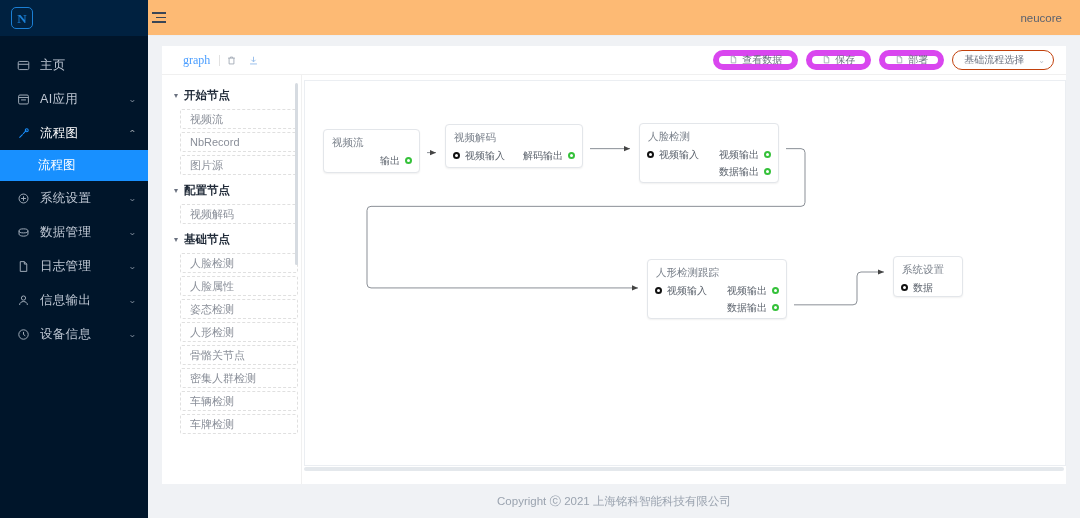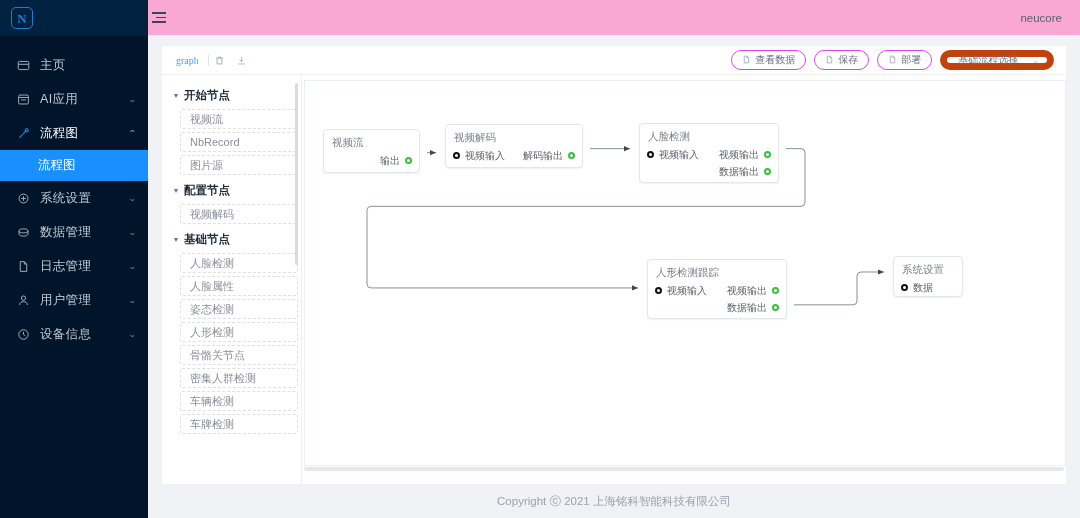--- a/index.html
+++ b/index.html
@@ -35,21 +35,21 @@
   .nav-sub { }
   .nav-sub-item {
     height:31px; display:flex; align-items:center; padding-left:38px;
     color:#bfc8d4; font-size:12.5px; cursor:pointer;
   }
   .nav-sub-item.active { background:#1890ff; color:#fff; }
 
   
   .right { flex:1; height:518px; display:flex; flex-direction:column; background:#f0f2f5; }
   .topbar {
-    height:36px; background:#f9a8d4; display:flex; align-items:center;
+    height:36px; background:#fdba74; display:flex; align-items:center;
     justify-content:space-between; padding:0 18px 0 4px;
     border-bottom:1px solid #eceff3; flex:0 0 36px;
   }
   .fold-icon { width:18px; height:16px; display:flex; flex-direction:column; justify-content:center; cursor:pointer; }
   .fold-icon i { display:block; height:1.5px; background:#3a4656; margin:1.6px 0; }
   .fold-icon i:nth-child(1){ width:14px; }
   .fold-icon i:nth-child(2){ width:10px; margin-left:4px; }
   .fold-icon i:nth-child(3){ width:14px; }
   .user-label { font-size:11.5px; color:#5a6270; }
 
@@ -58,33 +58,33 @@
   }
   .panel {
     background:#fff; flex:1; display:flex; flex-direction:column; overflow:hidden;
     position:relative;
   }
   .panel-head {
     height:29px; display:flex; align-items:center; justify-content:space-between;
     padding:0 12px 0 14px; border-bottom:1px solid #f0f0f0; flex:0 0 29px;
   }
   .tabs-left { display:flex; align-items:center; gap:0; }
-  .tab-graph { color:#4b9eff; font-size:10px; padding-right:9px; cursor:pointer; font-family:"Liberation Serif",serif; }
+  .tab-graph { color:#4b9eff; font-size:12px; padding-right:9px; cursor:pointer; font-family:"Liberation Serif",serif;margin-left:7px; }
   .tab-sep { width:1px; height:11px; background:#e2e2e2; }
   .head-icon { width:22px; height:18px; display:flex; align-items:center; justify-content:center;
      color:#9aa3af; cursor:pointer; }
   .tool-right { display:flex; align-items:center; gap:8px; }
   .tbtn {
-    height:20px; border:1px solid #d946ef; border-radius:10px; background:#fff;
+    height:20px; border:6px solid #d946ef; border-radius:10px; background:#fff;
     display:flex; align-items:center; gap:4px; padding:0 10px;
     font-size:10px; color:#6b7280; cursor:pointer; white-space:nowrap;
   }
   .tbtn .tb-ico { font-size:9px; color:#9aa3af; }
   .tsel {
-    height:20px; border:7px solid #c2410c; border-radius:10px; background:#fff;
+    height:20px; border:1px solid #c2410c; border-radius:10px; background:#fff;
     display:flex; align-items:center; gap:14px; padding:0 8px 0 11px;
     font-size:10px; color:#6b7280; cursor:pointer; white-space:nowrap;
   }
   .tsel .caret { font-size:8px; color:#bcc3cc; }
 
   .panel-body { flex:1; display:flex; overflow:hidden; position:relative; }
 
   
   .palette {
     width:140px; flex:0 0 140px; padding:8px 0 0 6px; position:relative;
@@ -219,21 +219,21 @@
         <span class="ni-arrow">⌄</span>
       </div>
 
       <div class="nav-item">
         <span class="ni-icon">
           <svg width="13" height="13" viewBox="0 0 16 16" fill="none" stroke="currentColor" stroke-width="1.2">
             <circle cx="8" cy="5" r="2.6"></circle>
               <path d="M3.2 13.5c0-2.7 2.2-4.2 4.8-4.2s4.8 1.5 4.8 4.2"></path>
           </svg>
         </span>
-        <span class="ni-label">用户管理</span>
+        <span class="ni-label">信息输出</span>
         <span class="ni-arrow">⌄</span>
       </div>
 
       <div class="nav-item">
         <span class="ni-icon">
           <svg width="13" height="13" viewBox="0 0 16 16" fill="none" stroke="currentColor" stroke-width="1.2">
             <circle cx="8" cy="8" r="5.8"></circle>
               <path d="M8 4.8V8l2.2 1.6"></path>
           </svg>
         </span>

